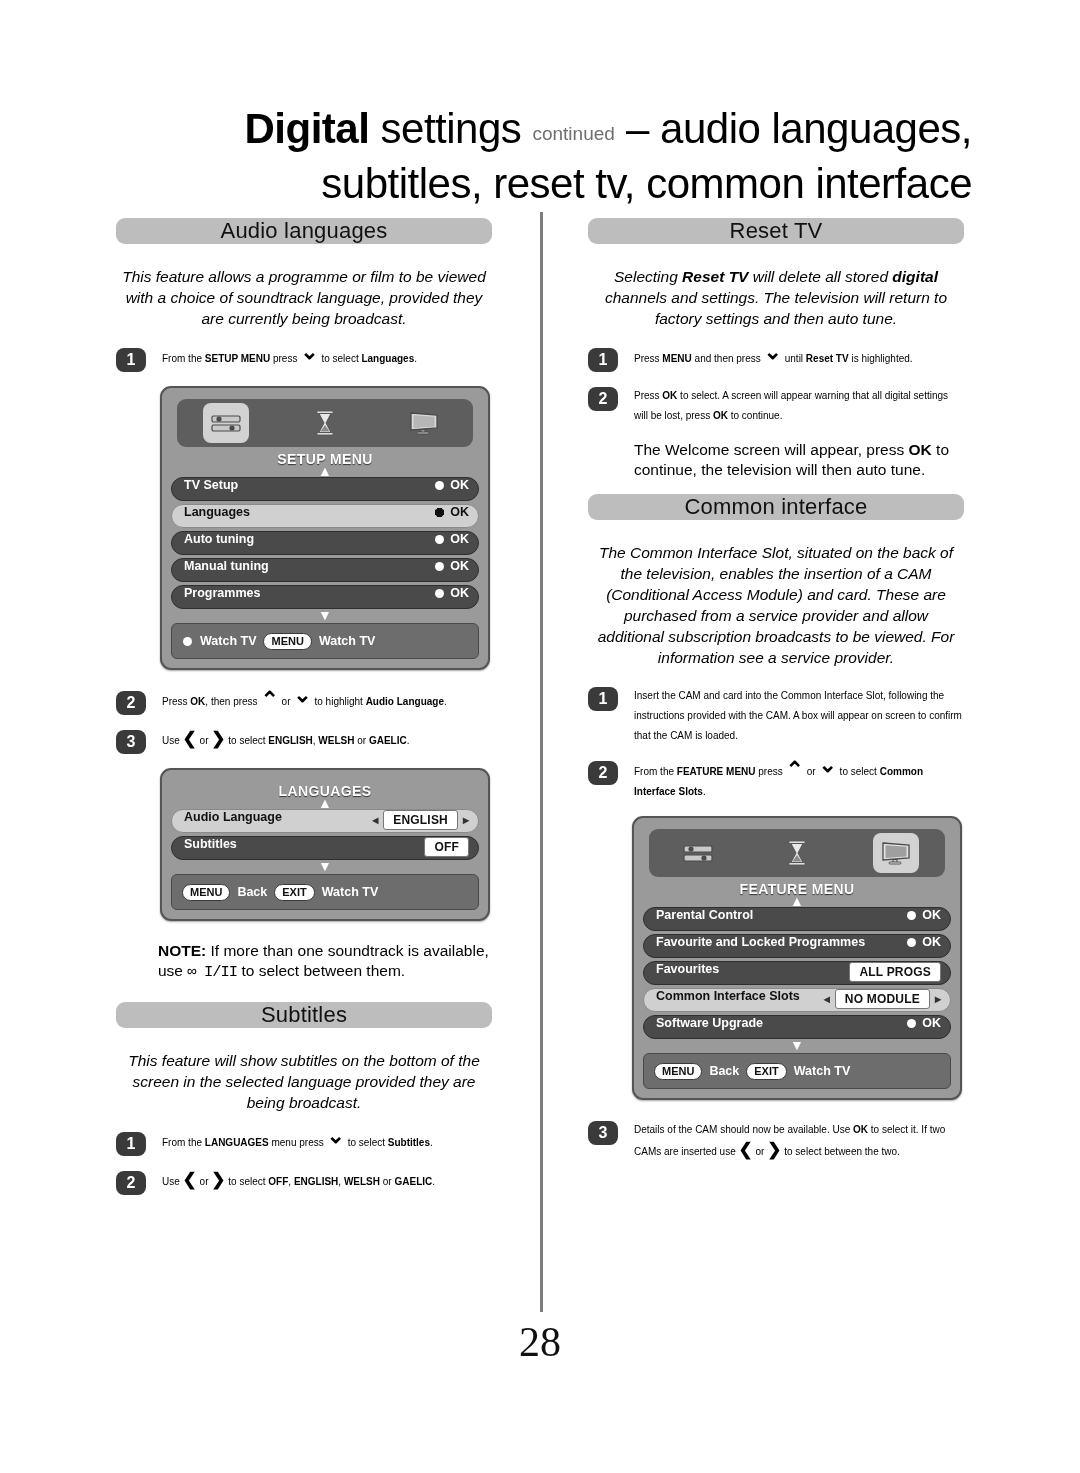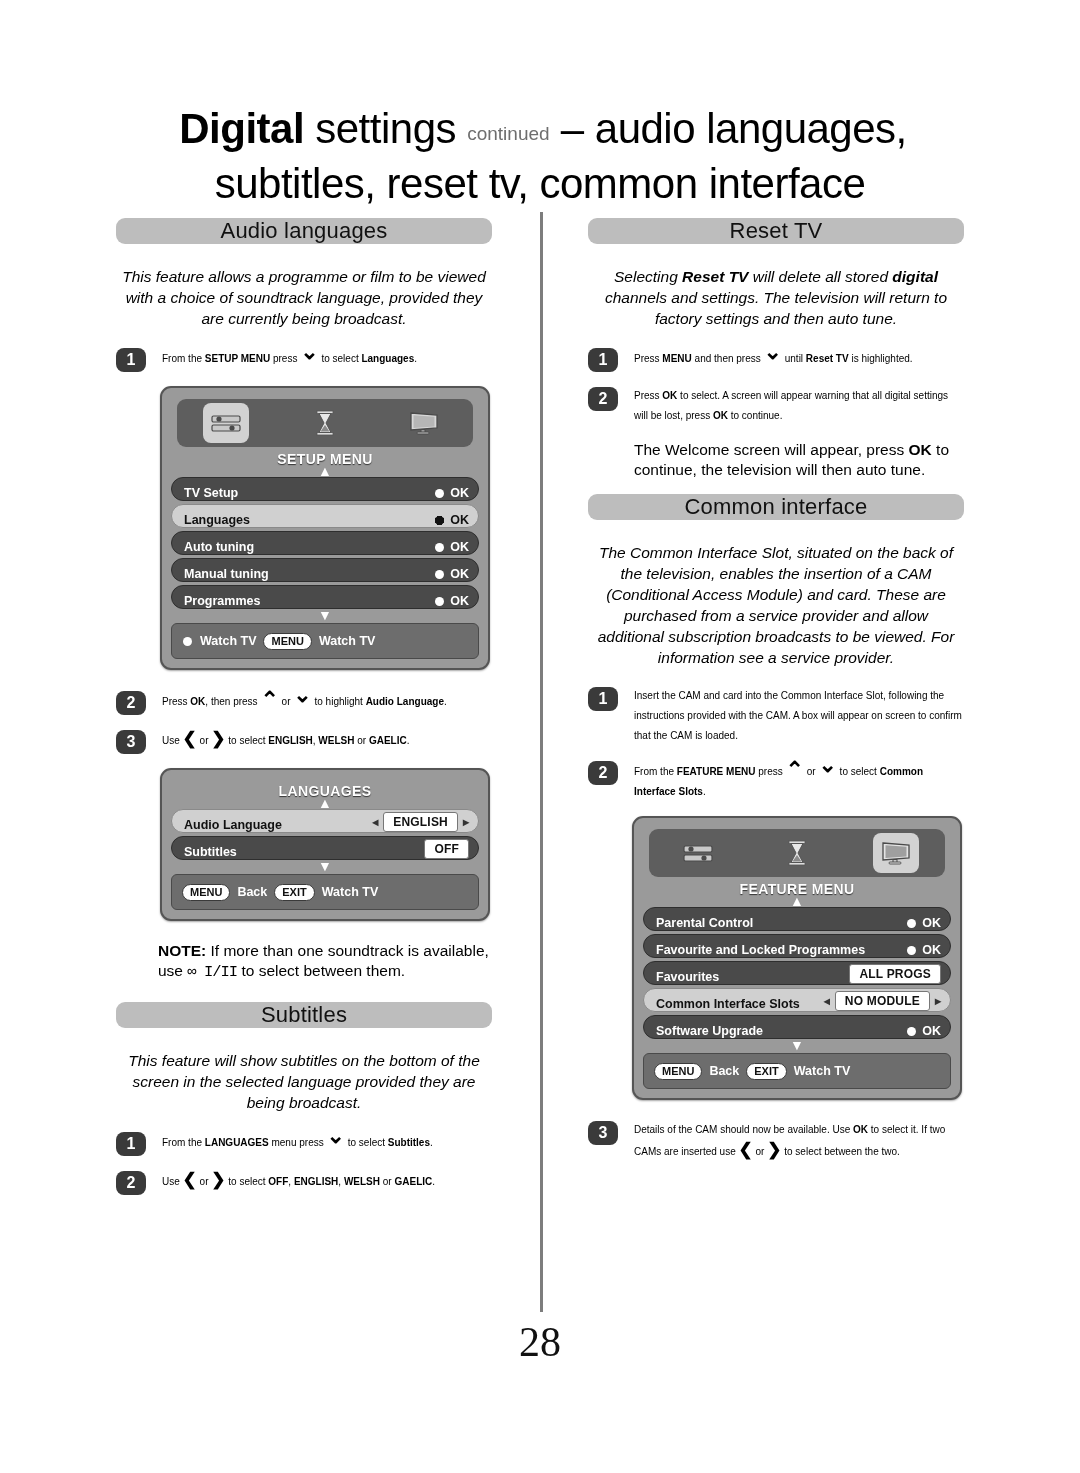--- a/index.html
+++ b/index.html
@@ -18,21 +18,21 @@
     position: absolute;
     inset: 0;
   }
 
   
   .title-block {
     position: absolute;
     left: 108px;
     top: 104px;
     width: 864px;
-    text-align: center;
+    text-align: right;
   }
   .title-line {
     font-size: 42px;
     line-height: 50px;
     letter-spacing: -0.5px;
     white-space: nowrap;
   }
   .title-line1 { padding-left: 6px; }
   .t-bold { font-weight: bold; }
   .t-reg  { font-weight: normal; }
@@ -182,21 +182,21 @@
     color: #fff;
     font-size: 14px;
   }
   .caret span { display:inline-block; }
 
   .mrow {
     height: 24px;
     border-radius: 12px;
     background: #4a4a4a;
     display: flex;
-    align-items: flex-end;
+    align-items: flex-start;
     margin-bottom: 3px;
     padding: 0 9px 0 12px;
     color: #fff;
     font-size: 12.5px;
     font-weight: bold;
     border: 1px solid #2e2e2e;
     position: relative;
   }
   .mrow.hl {
     background: #d0d0d0;

